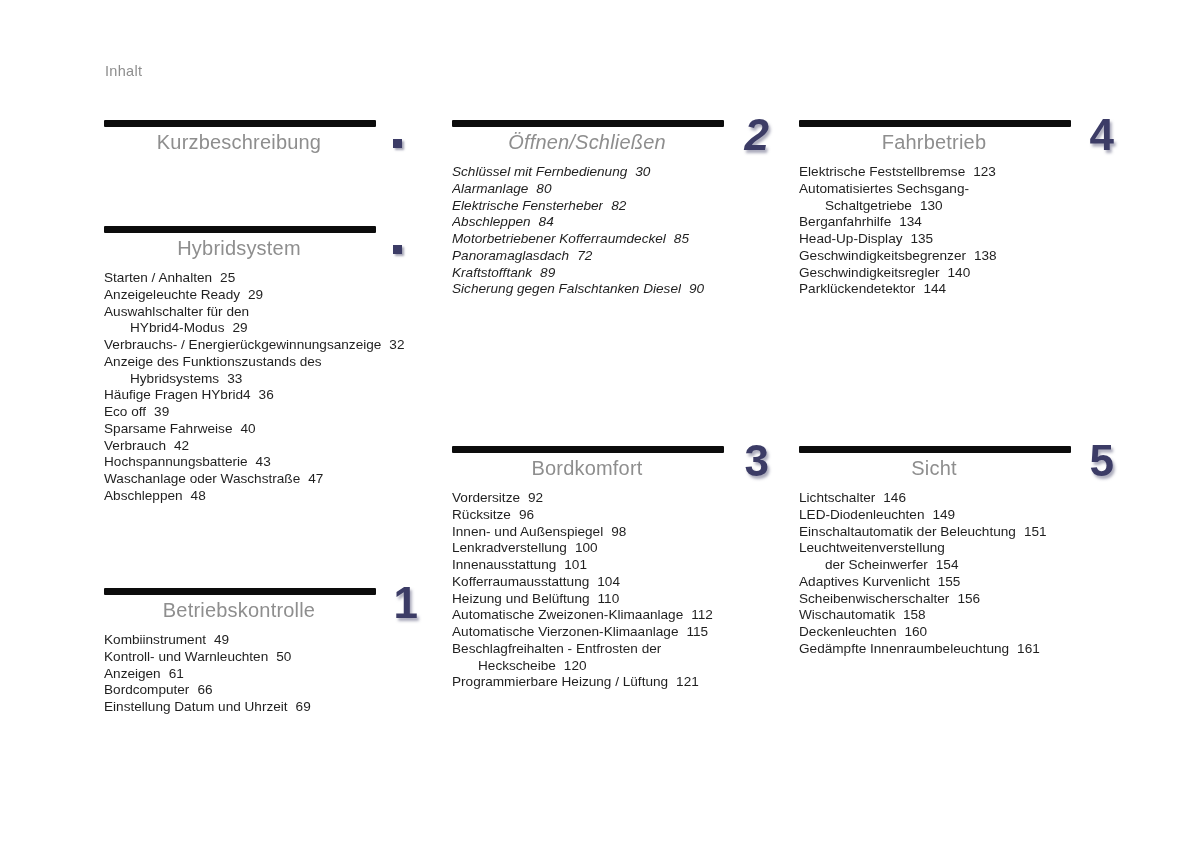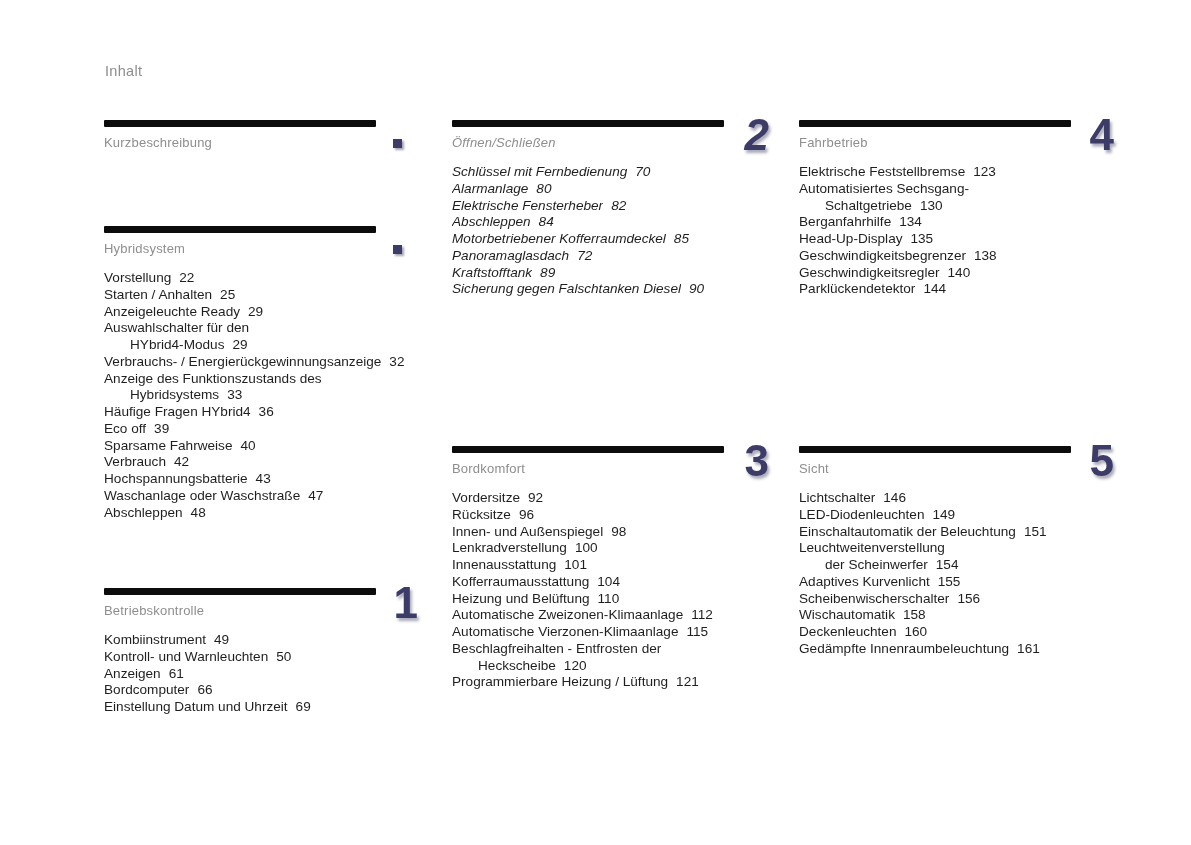--- a/index.html
+++ b/index.html
@@ -26,22 +26,22 @@
   
   #sec5{left:799px;top:120px;width:316px;}
   #sec6{left:799px;top:446px;width:316px;}
 
   .rule{
     width:272px;height:7px;border-radius:1px;
     background:var(--rule-black,#0c0c0c);
   }
   .sec-title{
     width:270px;margin-top:8px;
-    text-align:left;
-    font-size:13px;line-height:15px;
+    text-align:center;
+    font-size:20px;line-height:15px;
     color:var(--title-gray,#8e8e8e);
     letter-spacing:.2px;
     white-space:nowrap;
   }
   .badge{position:absolute;}
   .badge.num{
     top:-7px;right:1px;
     font-size:44px;line-height:1;font-weight:bold;
     color:var(--accent-navy,#3c3c66);
     text-shadow:2px 3px 3px rgba(125,125,150,.65);
@@ -75,24 +75,20 @@
     <div class="badge square"></div>
     <div class="items"></div>
   </div>
 
   <div class="sec" id="sec1">
     <div class="rule"></div>
     <div class="sec-title">Hybridsystem</div>
     <div class="badge square"></div>
     <div class="items">
         <div class="row">
-          <span class="lbl">Vorstellung</span>
-          <span class="pg">22</span>
-        </div>
-        <div class="row">
           <span class="lbl">Starten / Anhalten</span>
           <span class="pg">25</span>
         </div>
         <div class="row">
           <span class="lbl">Anzeigeleuchte Ready</span>
           <span class="pg">29</span>
         </div>
         <div class="row">
           <span class="lbl">Auswahlschalter für den</span>
         </div>
@@ -170,21 +166,21 @@
       </div>
   </div>
 
   <div class="sec" id="sec3">
     <div class="rule"></div>
     <div class="sec-title">Öffnen/Schließen</div>
     <div class="badge num">2</div>
     <div class="items">
         <div class="row">
           <span class="lbl">Schlüssel mit Fernbedienung</span>
-          <span class="pg">70</span>
+          <span class="pg">30</span>
         </div>
         <div class="row">
           <span class="lbl">Alarmanlage</span>
           <span class="pg">80</span>
         </div>
         <div class="row">
           <span class="lbl">Elektrische Fensterheber</span>
           <span class="pg">82</span>
         </div>
         <div class="row">

